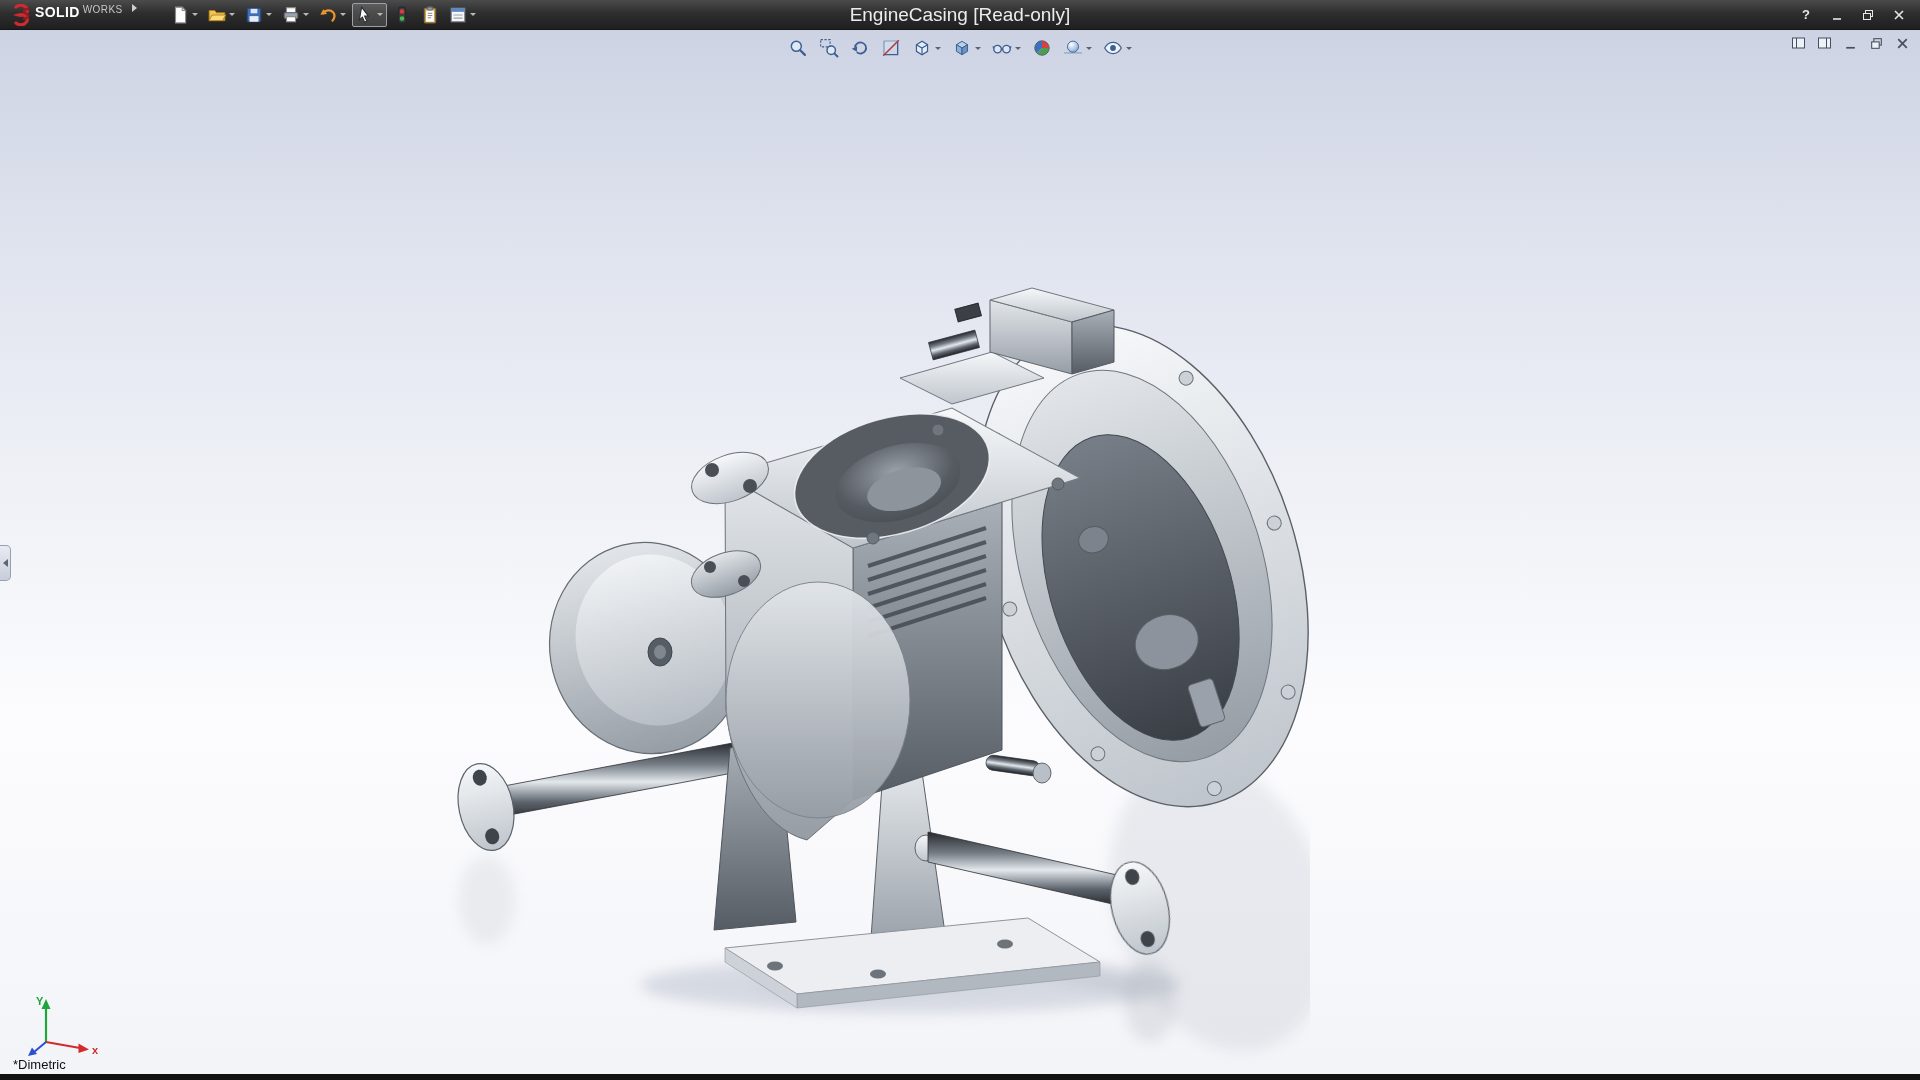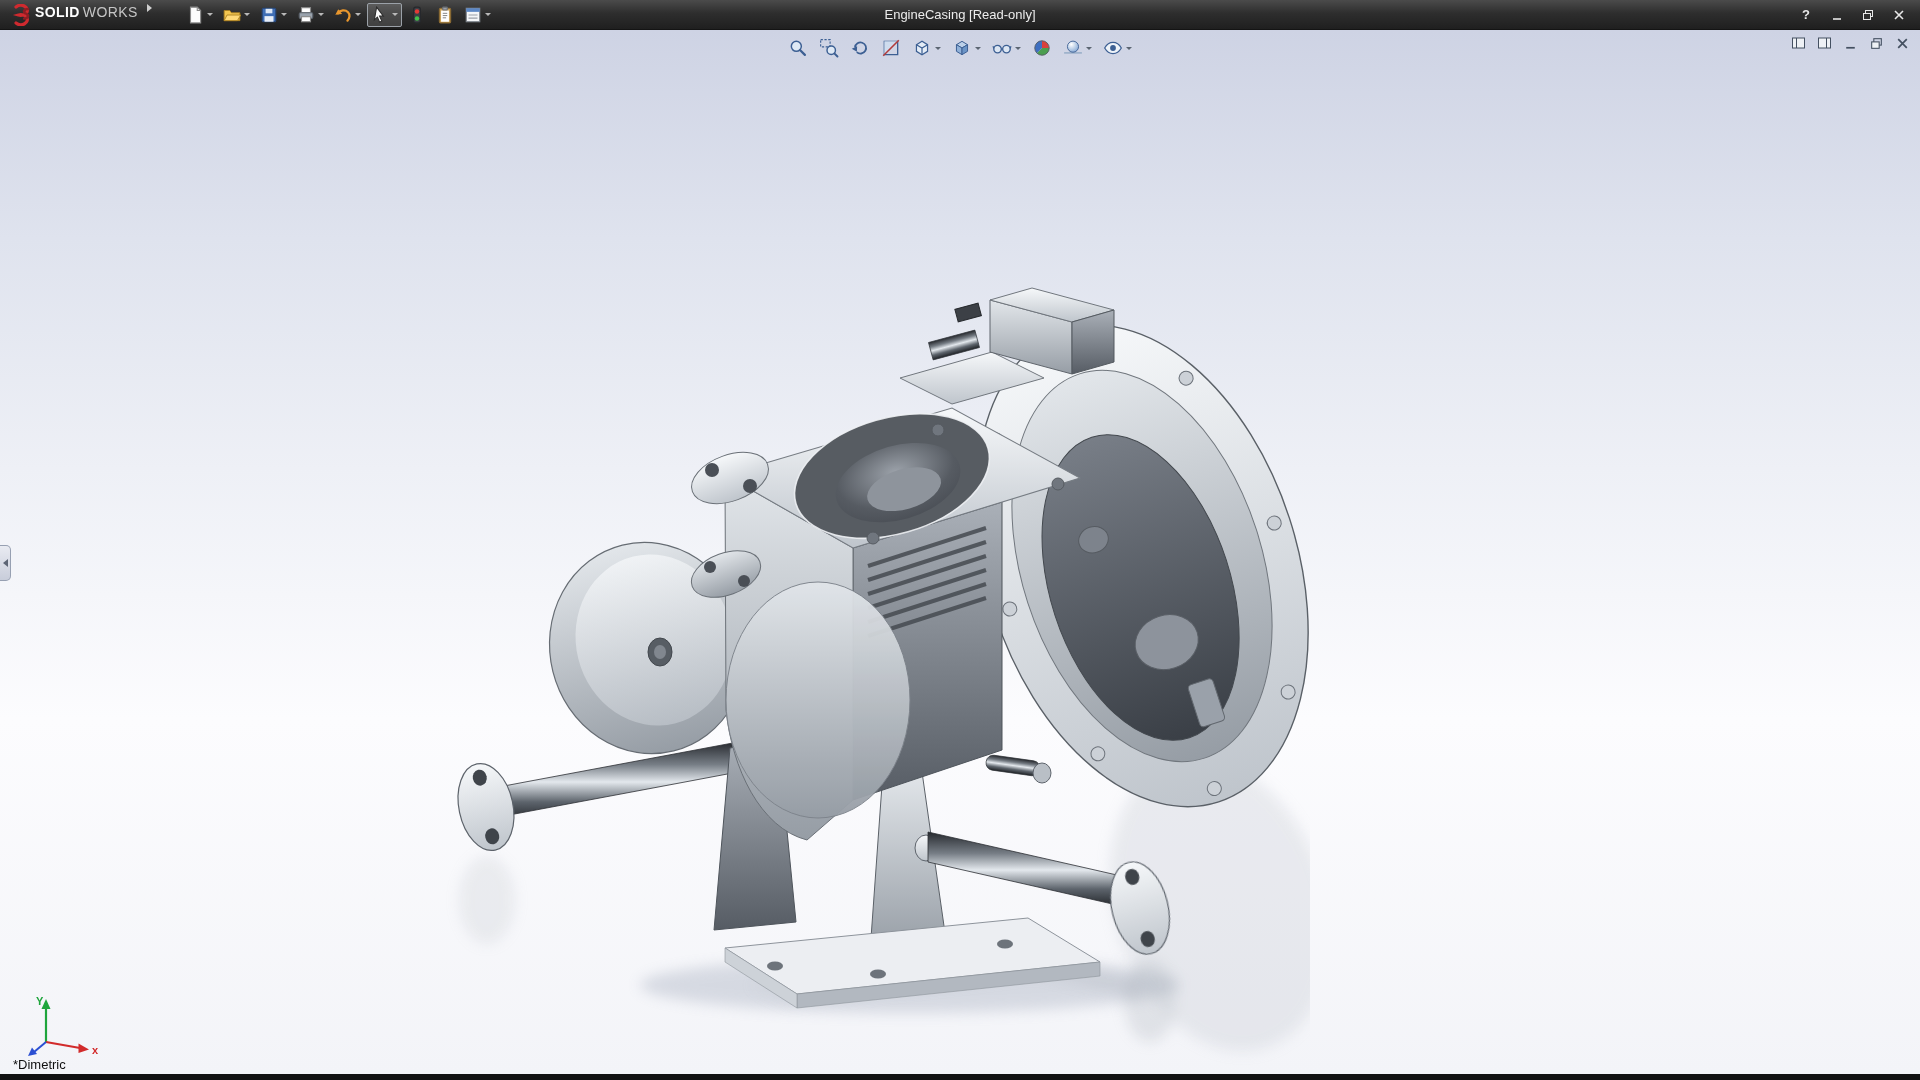--- a/index.html
+++ b/index.html
@@ -4,27 +4,27 @@
 <style>
   *{margin:0;padding:0;box-sizing:border-box}
   html,body{width:1920px;height:1080px;overflow:hidden;font-family:"Liberation Sans",sans-serif;background:#000}
   .app{width:1920px;height:1080px;display:flex;flex-direction:column}
 
   
   .titlebar{height:30px;flex:0 0 30px;background:linear-gradient(#4b4b4b,#2e2e2e 45%,#1f1f1f);
     display:flex;align-items:center;position:relative;color:#ddd;border-bottom:1px solid #141414}
   .logo{display:flex;gap:3px;padding:0 6px 0 8px}
   .logo-solid{font-weight:bold;color:#fff;font-size:14px;letter-spacing:.4px}
-  .logo-works{color:#c6c6c6;font-size:14px;letter-spacing:.4px}
+  .logo-works{color:#c6c6c6;font-size:10px;letter-spacing:.4px}
   .menu-arrow{width:0;height:0;border-top:4px solid transparent;border-bottom:4px solid transparent;border-left:5px solid #cfcfcf;margin-left:6px}
   .tb{display:flex;align-items:center;gap:2px;margin-left:24px}
   .tbtn{display:flex;align-items:center;height:24px;padding:0 3px;border-radius:2px;border:1px solid transparent;cursor:default}
   .tbtn.active{border:1px solid #9ba1a8;background:rgba(255,255,255,.14)}
   .dd{width:0;height:0;border-left:3px solid transparent;border-right:3px solid transparent;border-top:3.5px solid #b9b9b9;margin-left:3px}
-  .doc-title{position:absolute;left:50%;transform:translateX(-50%);top:0;height:38px;line-height:30px;font-size:13px;color:#ececec;white-space:nowrap}
+  .doc-title{position:absolute;left:50%;transform:translateX(-50%);top:0;height:38px;line-height:30px;font-size:19px;color:#ececec;white-space:nowrap}
   .win-ctrls{margin-left:auto;display:flex;align-items:center;gap:9px;padding-right:10px}
   .wbtn{width:22px;height:18px;display:flex;align-items:center;justify-content:center;color:#e8e8e8;font-size:13px;font-weight:bold}
 
   
   .viewport{flex:1;position:relative;overflow:hidden;
     background:linear-gradient(180deg,#ced3e4 0%,#dfe3ee 20%,#eef0f6 42%,#fcfcfe 66%,#f3f4f8 100%)}
   .headsup{position:absolute;top:5px;left:50%;transform:translateX(-50%);display:flex;align-items:center;gap:3px}
   .hbtn{display:flex;align-items:center;height:26px;padding:0 3px;border-radius:3px;border:1px solid transparent}
   .hbtn .dd{border-top-color:#5b6572}
   .docwin{position:absolute;top:4px;right:8px;display:flex;gap:6px;align-items:center}

